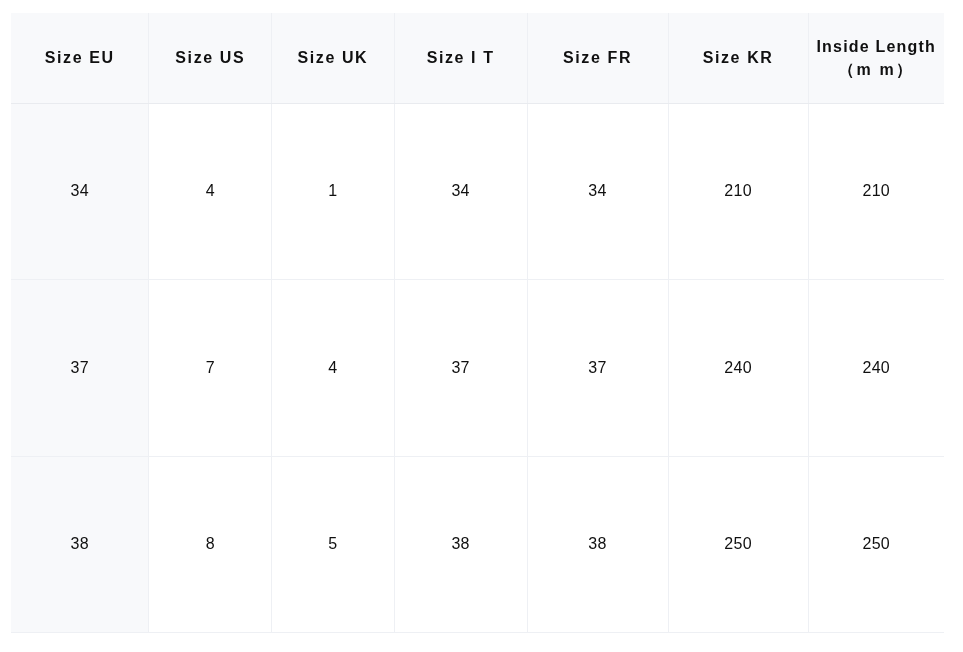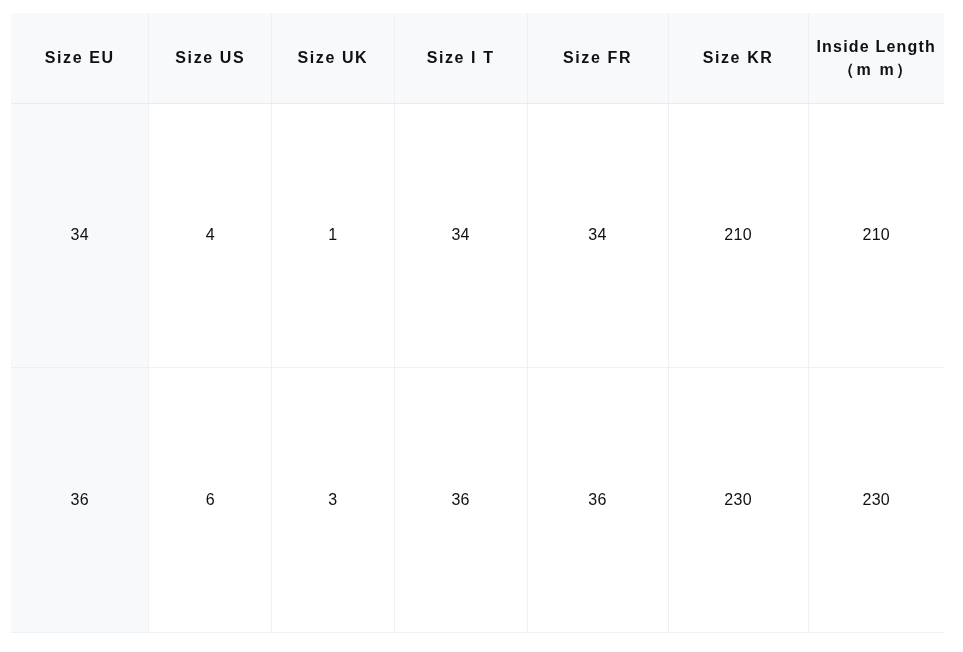--- a/index.html
+++ b/index.html
@@ -152,25 +152,34 @@
         <tr>
           <td class="col-lead">34</td>
           <td>4</td>
           <td>1</td>
           <td>34</td>
           <td>34</td>
           <td>210</td>
           <td>210</td>
         </tr>
         <tr>
-          <td class="col-lead">36</td>
-          <td>6</td>
-          <td>3</td>
-          <td>36</td>
-          <td>36</td>
-          <td>230</td>
-          <td>230</td>
+          <td class="col-lead">37</td>
+          <td>7</td>
+          <td>4</td>
+          <td>37</td>
+          <td>37</td>
+          <td>240</td>
+          <td>240</td>
+        </tr>
+        <tr>
+          <td class="col-lead">38</td>
+          <td>8</td>
+          <td>5</td>
+          <td>38</td>
+          <td>38</td>
+          <td>250</td>
+          <td>250</td>
         </tr>
       </tbody>
     </table>
   </div>
 
 </div>
 
 </body></html>

